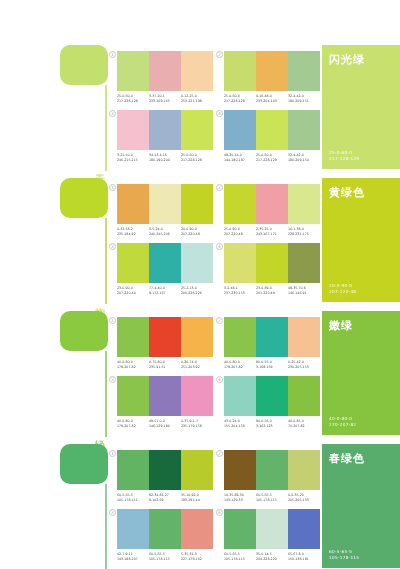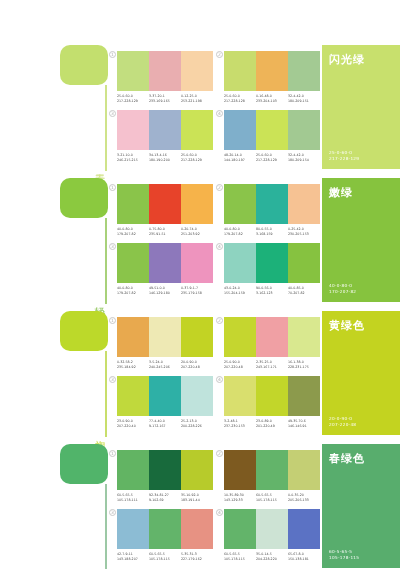--- a/index.html
+++ b/index.html
@@ -191,20 +191,128 @@
         <div class="hero" style="background: rgb(200, 224, 109);">
           <div class="hero-name">闪光绿</div>
           <div class="hero-codes">
             <div>25-0-60-0</div>
             <div>217-228-129</div>
           </div>
         </div>
       </div>
       <div class="section">
         <div class="rail">
+          <div class="rail-chip" style="background: rgb(188, 217, 42);"></div>
+          <div class="rail-line" style="background: rgb(200, 222, 107);"></div>
+          <div class="rail-label" style="color: rgb(207, 224, 94);">初生</div>
+        </div>
+        <div class="groups">
+          <div class="grow">
+            <div class="gcell">
+              <div class="gmark">1</div>
+              <div class="swatches">
+                <div class="sw" style="background: rgb(232, 169, 78);"></div>
+                <div class="sw" style="background: rgb(238, 233, 180);"></div>
+                <div class="sw" style="background: rgb(194, 211, 36);"></div>
+              </div>
+              <div class="codes">
+                <div class="code">
+                  <div>0-32-58-2</div>
+                  <div>235-184-92</div>
+                </div>
+                <div class="code">
+                  <div>3-5-24-0</div>
+                  <div>240-245-206</div>
+                </div>
+                <div class="code">
+                  <div>20-0-90-0</div>
+                  <div>207-220-48</div>
+                </div>
+              </div>
+            </div>
+            <div class="gcell">
+              <div class="gmark">2</div>
+              <div class="swatches">
+                <div class="sw" style="background: rgb(197, 214, 47);"></div>
+                <div class="sw" style="background: rgb(240, 160, 164);"></div>
+                <div class="sw" style="background: rgb(217, 232, 143);"></div>
+              </div>
+              <div class="codes">
+                <div class="code">
+                  <div>25-0-90-0</div>
+                  <div>207-220-48</div>
+                </div>
+                <div class="code">
+                  <div>2-35-25-0</div>
+                  <div>243-167-171</div>
+                </div>
+                <div class="code">
+                  <div>16-1-38-0</div>
+                  <div>228-231-175</div>
+                </div>
+              </div>
+            </div>
+          </div>
+          <div class="grow">
+            <div class="gcell">
+              <div class="gmark">3</div>
+              <div class="swatches">
+                <div class="sw" style="background: rgb(192, 217, 60);"></div>
+                <div class="sw" style="background: rgb(46, 176, 166);"></div>
+                <div class="sw" style="background: rgb(191, 227, 220);"></div>
+              </div>
+              <div class="codes">
+                <div class="code">
+                  <div>23-0-90-0</div>
+                  <div>207-220-40</div>
+                </div>
+                <div class="code">
+                  <div>77-4-40-0</div>
+                  <div>9-172-167</div>
+                </div>
+                <div class="code">
+                  <div>25-2-13-0</div>
+                  <div>200-228-226</div>
+                </div>
+              </div>
+            </div>
+            <div class="gcell">
+              <div class="gmark">4</div>
+              <div class="swatches">
+                <div class="sw" style="background: rgb(217, 223, 110);"></div>
+                <div class="sw" style="background: rgb(194, 214, 42);"></div>
+                <div class="sw" style="background: rgb(140, 154, 76);"></div>
+              </div>
+              <div class="codes">
+                <div class="code">
+                  <div>3-2-48-1</div>
+                  <div>237-230-153</div>
+                </div>
+                <div class="code">
+                  <div>23-0-89-0</div>
+                  <div>201-220-49</div>
+                </div>
+                <div class="code">
+                  <div>49-35-70-6</div>
+                  <div>146-146-91</div>
+                </div>
+              </div>
+            </div>
+          </div>
+        </div>
+        <div class="hero" style="background: rgb(195, 211, 32);">
+          <div class="hero-name">黄绿色</div>
+          <div class="hero-codes">
+            <div>20-0-90-0</div>
+            <div>207-220-48</div>
+          </div>
+        </div>
+      </div>
+      <div class="section">
+        <div class="rail">
           <div class="rail-chip" style="background: rgb(139, 201, 63);"></div>
           <div class="rail-line" style="background: rgb(168, 209, 122);"></div>
           <div class="rail-label" style="color: rgb(156, 204, 110);">轻快</div>
         </div>
         <div class="groups">
           <div class="grow">
             <div class="gcell">
               <div class="gmark">1</div>
               <div class="swatches">
                 <div class="sw" style="background: rgb(138, 196, 74);"></div>
@@ -294,128 +402,20 @@
                 </div>
               </div>
             </div>
           </div>
         </div>
         <div class="hero" style="background: rgb(134, 195, 62);">
           <div class="hero-name">嫩绿</div>
           <div class="hero-codes">
             <div>40-0-80-0</div>
             <div>170-207-82</div>
-          </div>
-        </div>
-      </div>
-      <div class="section">
-        <div class="rail">
-          <div class="rail-chip" style="background: rgb(188, 217, 42);"></div>
-          <div class="rail-line" style="background: rgb(200, 222, 107);"></div>
-          <div class="rail-label" style="color: rgb(207, 224, 94);">初生</div>
-        </div>
-        <div class="groups">
-          <div class="grow">
-            <div class="gcell">
-              <div class="gmark">1</div>
-              <div class="swatches">
-                <div class="sw" style="background: rgb(232, 169, 78);"></div>
-                <div class="sw" style="background: rgb(238, 233, 180);"></div>
-                <div class="sw" style="background: rgb(194, 211, 36);"></div>
-              </div>
-              <div class="codes">
-                <div class="code">
-                  <div>0-32-58-2</div>
-                  <div>235-184-92</div>
-                </div>
-                <div class="code">
-                  <div>3-5-24-0</div>
-                  <div>240-245-206</div>
-                </div>
-                <div class="code">
-                  <div>20-0-90-0</div>
-                  <div>207-220-48</div>
-                </div>
-              </div>
-            </div>
-            <div class="gcell">
-              <div class="gmark">2</div>
-              <div class="swatches">
-                <div class="sw" style="background: rgb(197, 214, 47);"></div>
-                <div class="sw" style="background: rgb(240, 160, 164);"></div>
-                <div class="sw" style="background: rgb(217, 232, 143);"></div>
-              </div>
-              <div class="codes">
-                <div class="code">
-                  <div>25-0-90-0</div>
-                  <div>207-220-48</div>
-                </div>
-                <div class="code">
-                  <div>2-35-25-0</div>
-                  <div>243-167-171</div>
-                </div>
-                <div class="code">
-                  <div>16-1-38-0</div>
-                  <div>228-231-175</div>
-                </div>
-              </div>
-            </div>
-          </div>
-          <div class="grow">
-            <div class="gcell">
-              <div class="gmark">3</div>
-              <div class="swatches">
-                <div class="sw" style="background: rgb(192, 217, 60);"></div>
-                <div class="sw" style="background: rgb(46, 176, 166);"></div>
-                <div class="sw" style="background: rgb(191, 227, 220);"></div>
-              </div>
-              <div class="codes">
-                <div class="code">
-                  <div>23-0-90-0</div>
-                  <div>207-220-40</div>
-                </div>
-                <div class="code">
-                  <div>77-4-40-0</div>
-                  <div>9-172-167</div>
-                </div>
-                <div class="code">
-                  <div>25-2-13-0</div>
-                  <div>200-228-226</div>
-                </div>
-              </div>
-            </div>
-            <div class="gcell">
-              <div class="gmark">4</div>
-              <div class="swatches">
-                <div class="sw" style="background: rgb(217, 223, 110);"></div>
-                <div class="sw" style="background: rgb(194, 214, 42);"></div>
-                <div class="sw" style="background: rgb(140, 154, 76);"></div>
-              </div>
-              <div class="codes">
-                <div class="code">
-                  <div>3-2-48-1</div>
-                  <div>237-230-153</div>
-                </div>
-                <div class="code">
-                  <div>23-0-89-0</div>
-                  <div>201-220-49</div>
-                </div>
-                <div class="code">
-                  <div>49-35-70-6</div>
-                  <div>146-146-91</div>
-                </div>
-              </div>
-            </div>
-          </div>
-        </div>
-        <div class="hero" style="background: rgb(195, 211, 32);">
-          <div class="hero-name">黄绿色</div>
-          <div class="hero-codes">
-            <div>20-0-90-0</div>
-            <div>207-220-48</div>
           </div>
         </div>
       </div>
       <div class="section">
         <div class="rail">
           <div class="rail-chip" style="background: rgb(81, 180, 106);"></div>
           <div class="rail-line" style="background: rgb(156, 200, 165);"></div>
           <div class="rail-label" style="color: rgb(118, 185, 131);">放松</div>
         </div>
         <div class="groups">

